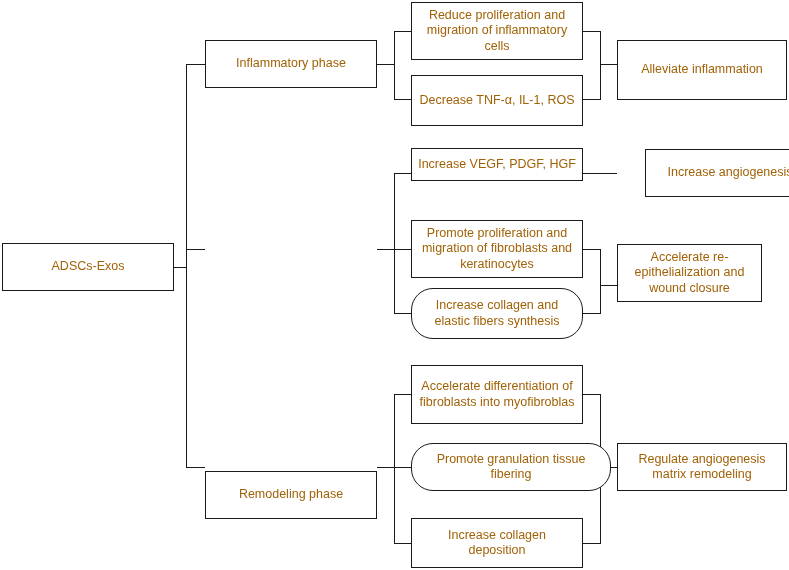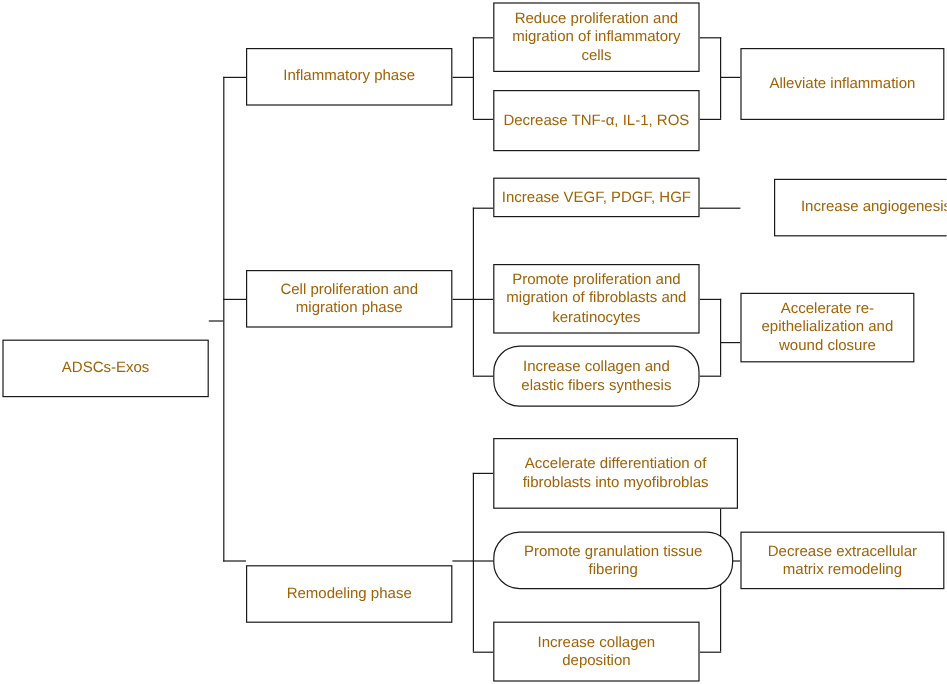--- a/index.html
+++ b/index.html
@@ -44,37 +44,34 @@
     z-index: 1;
   }
   .edge.h { height: 1px; }
   .edge.v { width: 1px; }
 </style>
 </head>
 <body>
 
 <div id="canvas">
 
-  <div class="node" style="left:2px; top:243px; width:172px; height:48px;margin-top:40px;">
+  <div class="node" style="left:2px; top:243px; width:172px; height:48px;">
     <span>ADSCs-Exos</span>
   </div>
 
   <div class="edge h" style="left:174px; top:267px; width:12px; height:1px;"></div>
   <div class="edge v" style="left:186px; top:64px; width:1px; height:404px;"></div>
   <div class="edge h" style="left:186px; top:64px; width:19px; height:1px;"></div>
   <div class="edge h" style="left:186px; top:249px; width:19px; height:1px;"></div>
   <div class="edge h" style="left:186px; top:467px; width:19px; height:1px;"></div>
 
   <div class="node" style="left:205px; top:40px; width:172px; height:48px;">
     <span>Inflammatory phase</span>
   </div>
 
-  <div class="node" style="left:205px; top:225px; width:172px; height:48px;">
-    <span>Cell proliferation and migration phase</span>
-  </div>
 
   <div class="node" style="left:205px; top:443px; width:172px; height:48px;margin-top:28px;">
     <span>Remodeling phase</span>
   </div>
 
   <div class="edge h" style="left:377px; top:64px; width:18px; height:1px;"></div>
   <div class="edge v" style="left:394px; top:31px; width:1px; height:68px;"></div>
   <div class="edge h" style="left:394px; top:31px; width:17px; height:1px;"></div>
   <div class="edge h" style="left:394px; top:99px; width:17px; height:1px;"></div>
 
@@ -127,35 +124,35 @@
   <div class="node" style="left:617px; top:244px; width:145px; height:58px;">
     <span>Accelerate re-epithelialization and wound closure</span>
   </div>
 
   <div class="edge h" style="left:377px; top:467px; width:18px; height:1px;"></div>
   <div class="edge v" style="left:394px; top:394px; width:1px; height:149px;"></div>
   <div class="edge h" style="left:394px; top:394px; width:17px; height:1px;"></div>
   <div class="edge h" style="left:394px; top:467px; width:17px; height:1px;"></div>
   <div class="edge h" style="left:394px; top:543px; width:17px; height:1px;"></div>
 
-  <div class="node" style="left:411px; top:365px; width:204px; height:59px;">
+  <div class="node" style="left:411px; top:365px; width:172px; height:59px;">
     <span>Accelerate differentiation of fibroblasts into myofibroblas</span>
   </div>
 
   <div class="node" style="left:411px; top:443px; width:200px; height:48px;border-radius:22px;">
     <span>Promote granulation tissue fibering</span>
   </div>
 
   <div class="node" style="left:411px; top:518px; width:172px; height:50px;">
     <span>Increase collagen deposition</span>
   </div>
 
   <div class="edge h" style="left:583px; top:394px; width:18px; height:1px;"></div>
   <div class="edge h" style="left:583px; top:467px; width:18px; height:1px;"></div>
   <div class="edge h" style="left:583px; top:543px; width:18px; height:1px;"></div>
   <div class="edge v" style="left:600px; top:394px; width:1px; height:149px;"></div>
   <div class="edge h" style="left:600px; top:467px; width:17px; height:1px;"></div>
 
   <div class="node" style="left:617px; top:443px; width:170px; height:48px;">
-    <span>Decrease extracellular matrix remodeling</span>
+    <span>Regulate angiogenesis matrix remodeling</span>
   </div>
 
 </div>
 
 </body></html>

